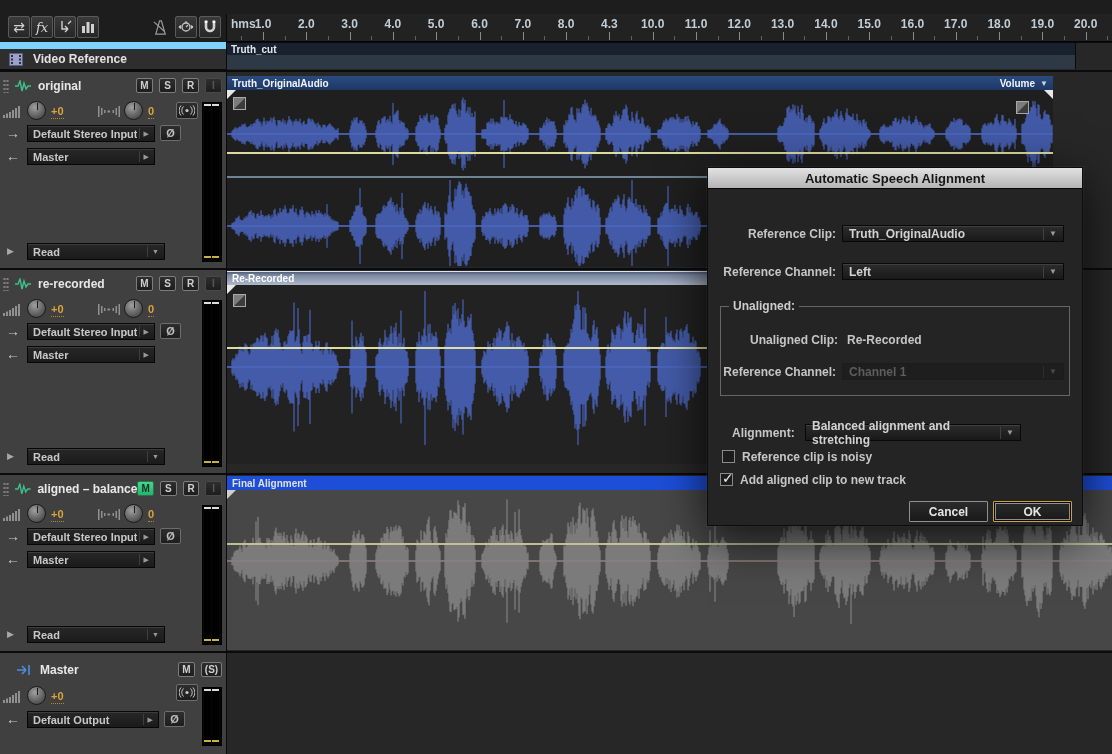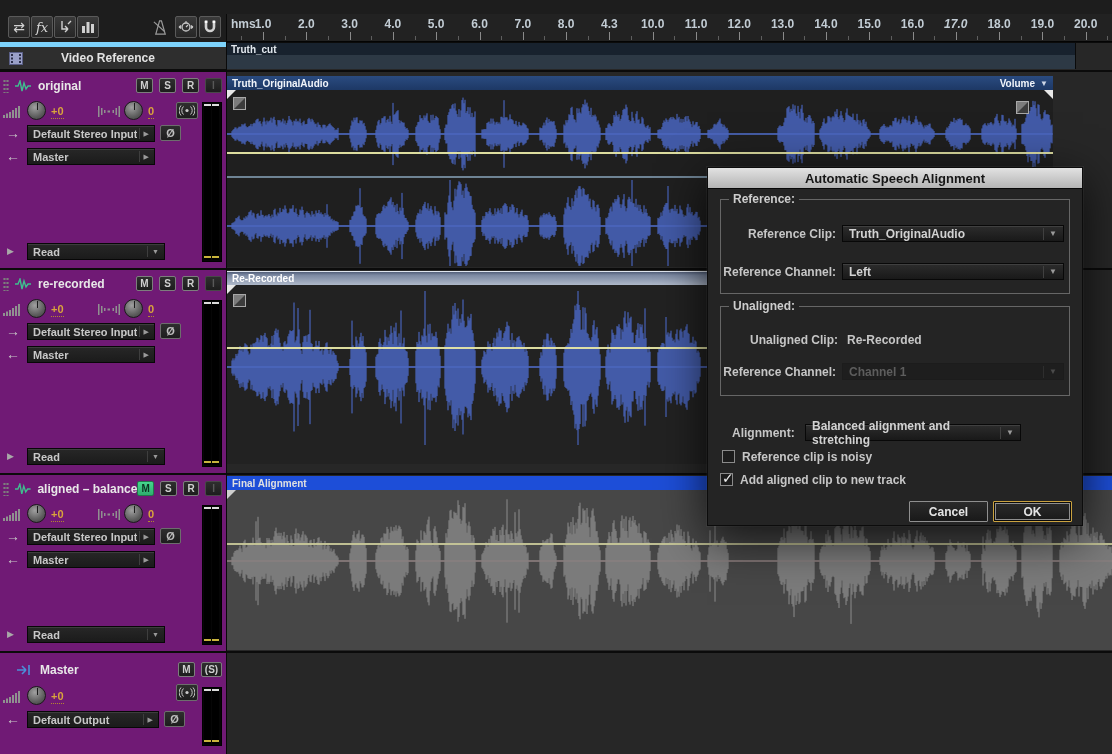--- a/index.html
+++ b/index.html
@@ -14,21 +14,21 @@
          display:flex;align-items:center;justify-content:center;color:#d0d0d0;}
   .tbicon-plain{position:absolute;top:3px;width:20px;height:20px;display:flex;align-items:center;justify-content:center;color:#9a9a9a;}
   .fx{font-family:"DejaVu Serif",serif;font-style:italic;font-size:13px;color:#d8d8d8;}
   
   .ruler{position:absolute;left:226px;top:14px;width:886px;height:28px;background:#222222;border-bottom:1px solid #040404;border-left:1px solid #0a0a0a;box-sizing:border-box;overflow:hidden;}
   .runit{position:absolute;left:4px;top:3px;font-size:12px;font-weight:bold;color:#c2ccd4;}
   .rnum{position:absolute;top:3px;transform:translateX(-50%);font-size:12px;font-weight:bold;color:#c2ccd4;}
   .rtick{position:absolute;bottom:1px;width:1px;background:#8a8a8a;}
   .rtick.minor{background:#5f5f5f;}
   
-  .vref{position:absolute;left:0;top:42px;width:226px;height:28px;background:#2e2e2e;border-top:5px solid #7dd3fc;border-bottom:1px solid #0c0c0c;box-sizing:border-box;display:flex;align-items:center;gap:28px;}
+  .vref{position:absolute;left:0;top:42px;width:226px;height:28px;background:#2e2e2e;border-top:7px solid #7dd3fc;border-bottom:1px solid #0c0c0c;box-sizing:border-box;display:flex;align-items:center;}
   .vref .name{font-size:12px;font-weight:bold;color:#e2e2e2;margin-left:10px;}
   
   .crow{position:absolute;left:226px;background:#272727;border-top:2px solid #0b0b0b;box-sizing:border-box;border-left:1px solid #0a0a0a;}
   #vidrow{top:42px;width:886px;height:28px;border-top:1px solid #0b0b0b;}
   #row1{top:70px;width:886px;height:198px;}
   #row2{top:268px;width:886px;height:205px;}
   #row3{top:473px;width:886px;height:178px;}
   #rowm{top:651px;width:886px;height:103px;}
   
   .vclip{position:absolute;left:0;top:0;width:848px;height:26px;background:#2d3945;border-right:1px solid #0a0a0a;}
@@ -45,21 +45,21 @@
   .cbody{position:absolute;left:0;right:0;bottom:0;top:14px;}
   .wave{position:absolute;left:0;top:0;}
   .vol-line{position:absolute;left:0;right:0;height:2px;background:#e7e7a6;opacity:.95;}
   #clip3 .vol-line{background:#c6c698;}
   .ch-sep{position:absolute;left:0;right:0;height:2px;background:#6e8394;}
   .fade-handle{position:absolute;width:13px;height:13px;background:linear-gradient(135deg,#7c7c7c 48%,#3c3c3c 52%);border:1px solid #a8a8a8;box-sizing:border-box;}
   .corner{position:absolute;width:0;height:0;border-style:solid;}
   .corner.tl{left:0;top:14px;border-width:9px 9px 0 0;border-color:#e8e8e8 transparent transparent transparent;}
   .corner.tr{right:0;top:14px;border-width:0 9px 9px 0;border-color:transparent #e8e8e8 transparent transparent;}
   
-  .tp{position:absolute;left:0;width:226px;background:#701a75;border-top:2px solid #0b0b0b;box-sizing:border-box;}
+  .tp{position:absolute;left:0;width:226px;background:#404040;border-top:2px solid #0b0b0b;box-sizing:border-box;}
   #tp0{top:70px;height:198px;}
   #tp1{top:268px;height:205px;}
   #tp2{top:473px;height:178px;}
   #tpm{top:651px;height:103px;}
   .tp-header{position:absolute;left:0;right:0;top:5px;height:17px;display:flex;align-items:center;}
   .grip{width:6px;height:14px;margin-left:3px;background-image:radial-gradient(circle,#7d7d7d 1px,transparent 1.3px);background-size:3px 4px;}
   .tname{font-size:12px;font-weight:bold;color:#e8e8e8;margin-left:6px;flex:1;white-space:nowrap;}
   .tbtn{width:17px;height:15px;margin-right:6px;background:linear-gradient(#2e2e2e,#1d1d1d);border:1px solid #7d7d7d;border-radius:2px;box-sizing:border-box;color:#cfcfcf;font-size:10px;font-weight:bold;display:flex;align-items:center;justify-content:center;}
   .tbtn.wide{width:21px;}
   .tbtn.dim{border-color:#484848;color:#585858;}
@@ -191,21 +191,21 @@
         <div class="rtick minor" style="left: 533.95px; height: 4px;"></div>
         <span class="rnum" style="left: 598.9px;">14.0</span>
         <div class="rtick" style="left: 598.9px; height: 8px;"></div>
         <div class="rtick minor" style="left: 577.25px; height: 4px;"></div>
         <span class="rnum" style="left: 642.2px;">15.0</span>
         <div class="rtick" style="left: 642.2px; height: 8px;"></div>
         <div class="rtick minor" style="left: 620.55px; height: 4px;"></div>
         <span class="rnum" style="left: 685.5px;">16.0</span>
         <div class="rtick" style="left: 685.5px; height: 8px;"></div>
         <div class="rtick minor" style="left: 663.85px; height: 4px;"></div>
-        <span class="rnum" style="left: 728.8px; font-style: italic;">17.0</span>
+        <span class="rnum" style="left: 728.8px;">17.0</span>
         <div class="rtick" style="left: 728.8px; height: 8px;"></div>
         <div class="rtick minor" style="left: 707.15px; height: 4px;"></div>
         <span class="rnum" style="left: 772.1px;">18.0</span>
         <div class="rtick" style="left: 772.1px; height: 8px;"></div>
         <div class="rtick minor" style="left: 750.45px; height: 4px;"></div>
         <span class="rnum" style="left: 815.4px;">19.0</span>
         <div class="rtick" style="left: 815.4px; height: 8px;"></div>
         <div class="rtick minor" style="left: 793.75px; height: 4px;"></div>
         <span class="rnum" style="left: 858.7px;">20.0</span>
         <div class="rtick" style="left: 858.7px; height: 8px;"></div>
@@ -558,23 +558,20 @@
     </div>
     <div class="meter" style="top:34px;bottom:8px">
       <div class="mbar l"></div>
         <div class="mbar r"></div>
     </div>
   </div>
 
   <div class="dialog">
     <div class="dtitle">Automatic Speech Alignment</div>
 
-    <div class="fieldset" style="top:31px;height:93px">
-      <span class="legend">Reference:</span>
-    </div>
     <span class="dlabel" style="right:246px;top:59px">Reference Clip:</span>
     <div class="ddd" style="left:134px;width:222px;top:57px">
       <span>Truth_OriginalAudio</span>
         <span class="ddsep"></span>
         <span class="ddarr">▼</span>
     </div>
     <span class="dlabel" style="right:246px;top:97px">Reference Channel:</span>
     <div class="ddd" style="left:134px;width:222px;top:95px">
       <span>Left</span>
         <span class="ddsep"></span>

